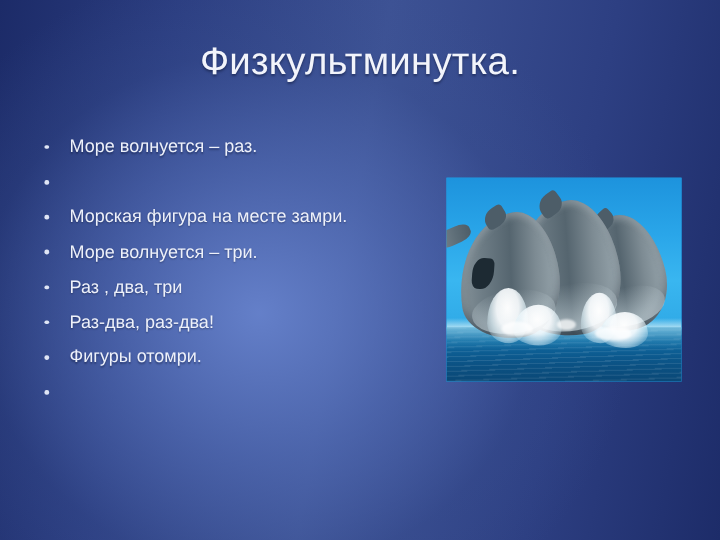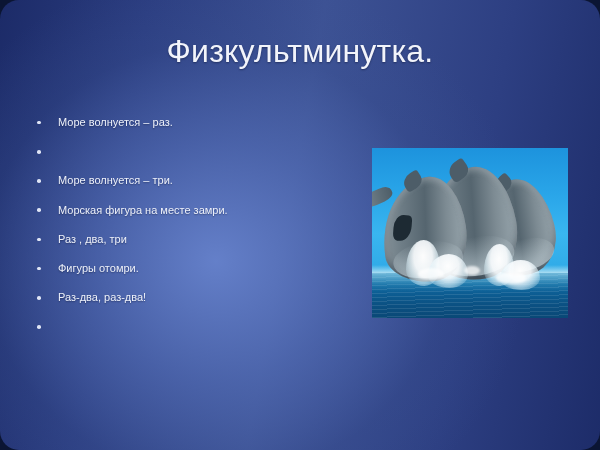--- a/index.html
+++ b/index.html
@@ -10,21 +10,20 @@
   #slide {
     position: relative;
     width: 600px;
     height: 450px;
     overflow: hidden;
     font-family: "Liberation Sans", "DejaVu Sans", sans-serif;
     background-color: #25376f;
     background-image:
       radial-gradient(ellipse 62% 78% at 36% 58%, rgba(104,132,206,0.92) 0%, rgba(86,113,186,0.62) 34%, rgba(60,84,150,0.26) 62%, rgba(40,60,116,0.0) 84%),
       linear-gradient(100deg, #1c2b68 0%, #2b3d80 22%, #3d5294 48%, #2d3f82 76%, #1d2c69 100%);
-    border-radius: 19px;
   }
 
   
   #title {
     position: absolute;
     left: 0;
     top: 30px;
     width: 600px;
     text-align: center;
     color: #f2f4fb;
@@ -45,21 +44,21 @@
     margin: 0;
     padding: 0;
     list-style: none;
   }
   #bullets li {
     position: relative;
     height: 29.2px;
     line-height: 29.2px;
     padding-left: 28px;
     color: #eef1fa;
-    font-size: 11px;
+    font-size: 15px;
     white-space: nowrap;
     text-shadow: 0 1px 1.5px rgba(8,16,42,0.4);
   }
   #bullets li .bullet-dot {
     position: absolute;
     left: 7px;
     top: 50%;
     width: 3.6px;
     height: 3.6px;
     margin-top: -1.8px;
@@ -180,37 +179,37 @@
   <ul id="bullets">
     <li>
       <span class="bullet-dot"></span>
       <span>Море волнуется – раз.</span>
     </li>
     <li>
       <span class="bullet-dot"></span>
     </li>
     <li>
       <span class="bullet-dot"></span>
+      <span>Морская фигура на месте замри.</span>
+    </li>
+    <li>
+      <span class="bullet-dot"></span>
       <span>Море волнуется – три.</span>
     </li>
     <li>
       <span class="bullet-dot"></span>
-      <span>Морская фигура на месте замри.</span>
-    </li>
-    <li>
-      <span class="bullet-dot"></span>
       <span>Раз , два, три</span>
     </li>
     <li>
       <span class="bullet-dot"></span>
+      <span>Раз-два, раз-два!</span>
+    </li>
+    <li>
+      <span class="bullet-dot"></span>
       <span>Фигуры отомри.</span>
-    </li>
-    <li>
-      <span class="bullet-dot"></span>
-      <span>Раз-два, раз-два!</span>
     </li>
     <li>
       <span class="bullet-dot"></span>
     </li>
   </ul>
 
   <div id="photo">
     <div class="sky"></div>
     <div class="horizon-haze"></div>
     <div class="sea"></div>

